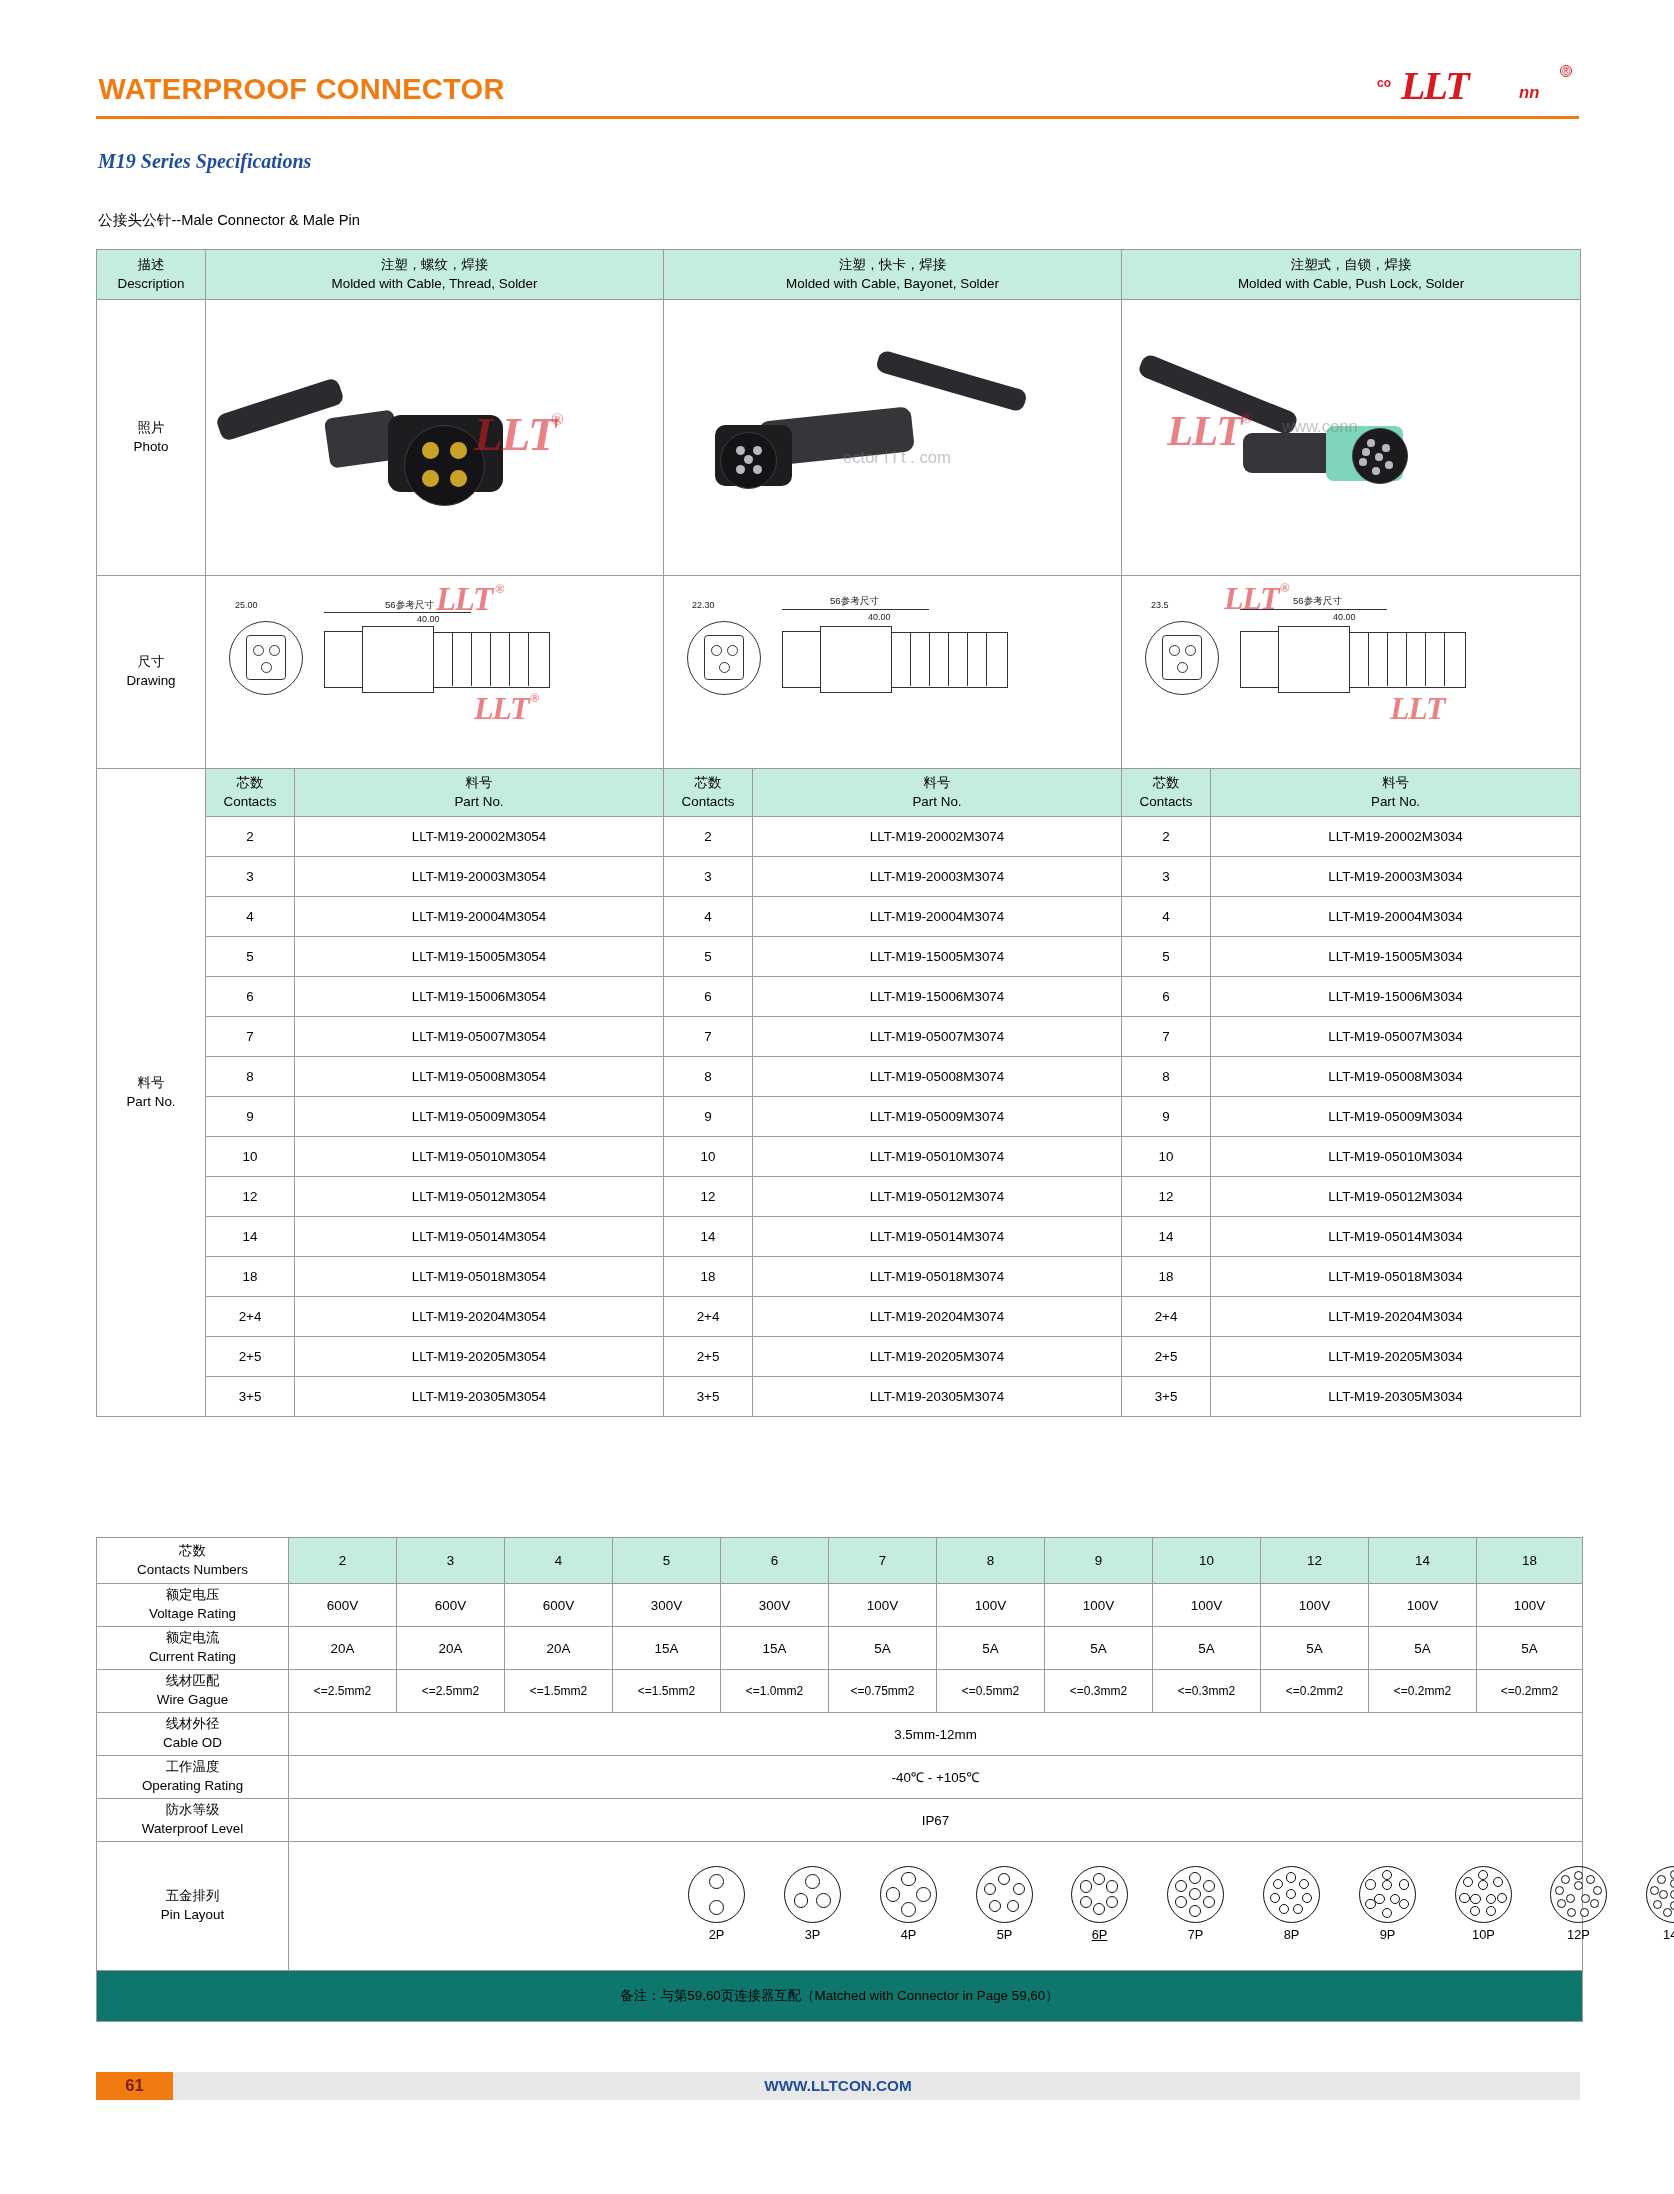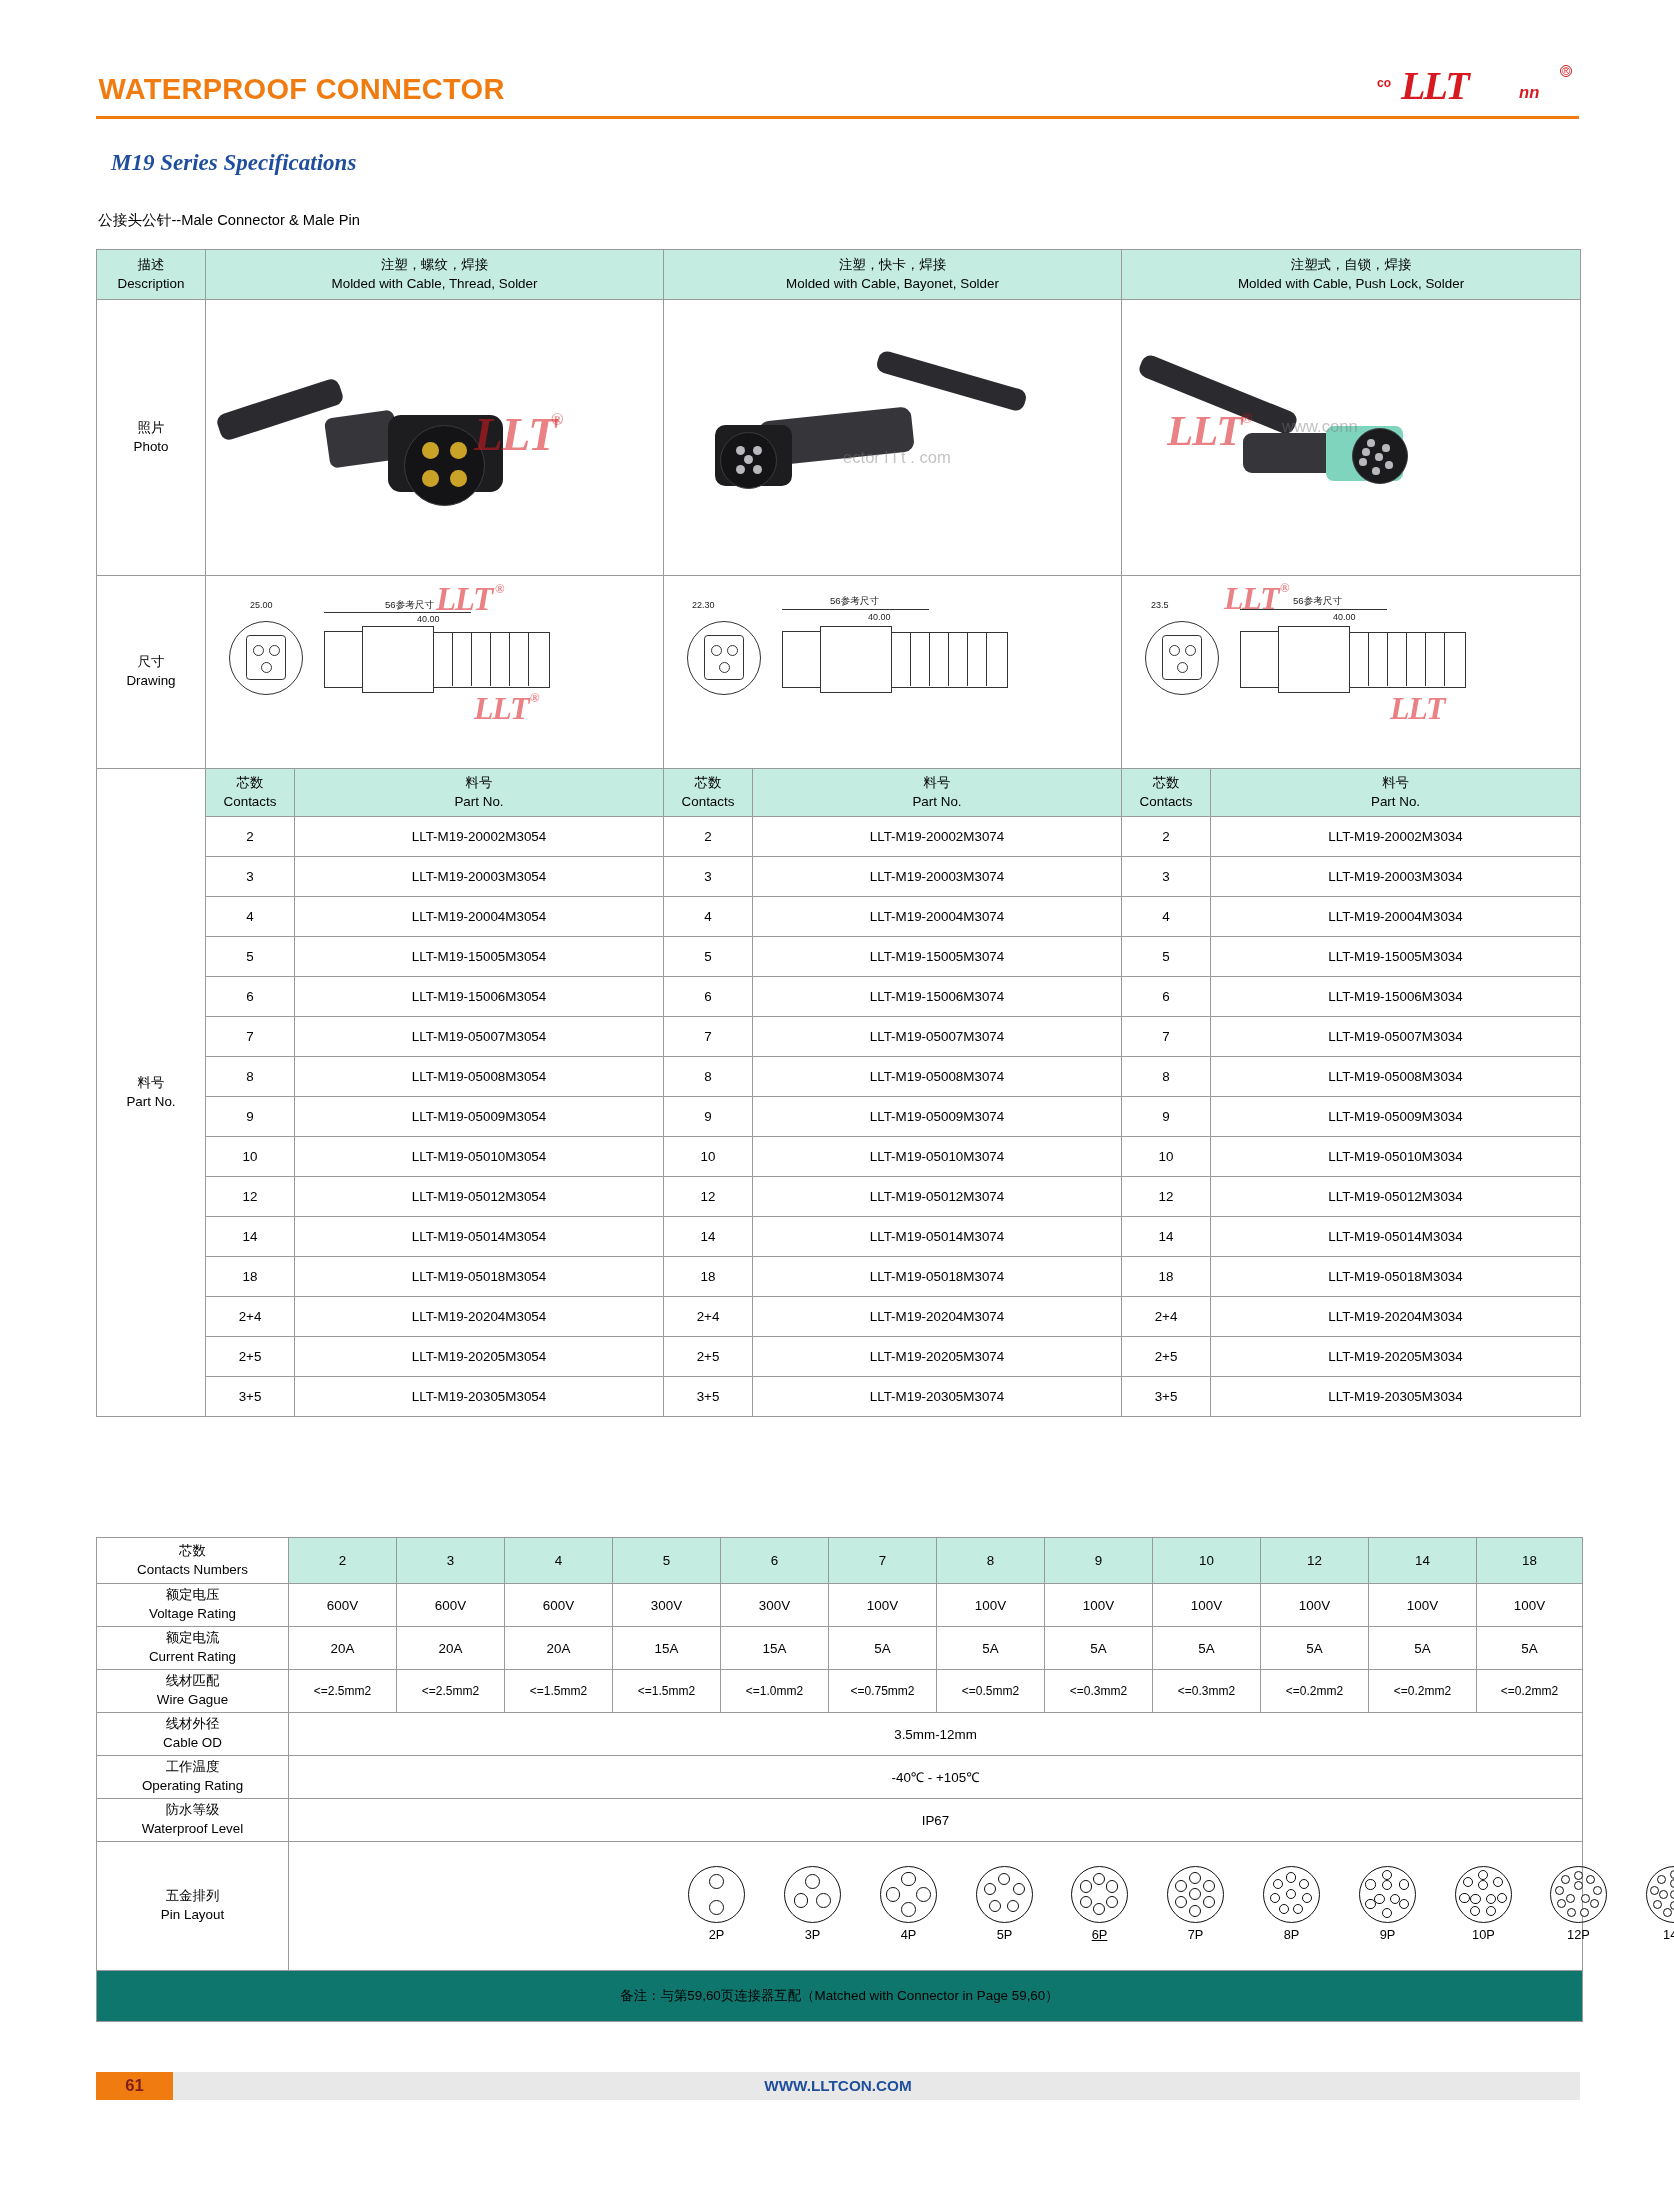--- a/index.html
+++ b/index.html
@@ -94,23 +94,23 @@
     color: #d81920;
     border: 0.6px solid #d81920;
     border-radius: 50%;
     width: 10.2px; height: 10.2px;
     line-height: 10.2px;
     text-align: center;
   }
 
   .subtitle {
     position: absolute;
-    left: 111px;
+    left: 98px;
     top: 150px;
-    font-size: 23px;
+    font-size: 20px;
     font-weight: bold;
     font-style: italic;
     color: #1f4e9c;
     font-family: "Liberation Serif", serif;
   }
   .series-note {
     position: absolute;
     left: 98px;
     top: 211px;
     font-size: 14.7px;
@@ -487,21 +487,21 @@
     </tr>
 
     <tr>
       <td class="rowlabel">
         <span class="cn">尺寸</span>
         <span class="en">Drawing</span>
       </td>
 
       <td class="draw-cell" colspan="2">
         <div class="dwg">
-          <div class="dwg-txt" style="left:44px; top:24px;">25.00</div>
+          <div class="dwg-txt" style="left:29px; top:24px;">25.00</div>
           <div class="dwg-circle" style="left:23px; top:45px; width:72px; height:72px;"></div>
           <div class="dwg-rect" style="left:40px; top:59px; width:38px; height:43px; border-radius:3.8px;"></div>
           <div class="dwg-dot" style="left:47px; top:69px; width:9px; height:9px;"></div>
           <div class="dwg-dot" style="left:63px; top:69px; width:9px; height:9px;"></div>
           <div class="dwg-dot" style="left:55px; top:86px; width:9px; height:9px;"></div>
           <div class="dwg-rect" style="left:118px; top:55px; width:38px; height:55px;"></div>
           <div class="dwg-rect" style="left:156px; top:50px; width:70px; height:65px;"></div>
           <div class="dwg-fin" style="left:227px; top:56px; width:115px; height:54px; border-top:1.3px solid #333; border-bottom:1.3px solid #333;"></div>
           <div class="dwg-vline" style="left:246px; top:56px; height:54px;"></div>
           <div class="dwg-vline" style="left:265px; top:56px; height:54px;"></div>

